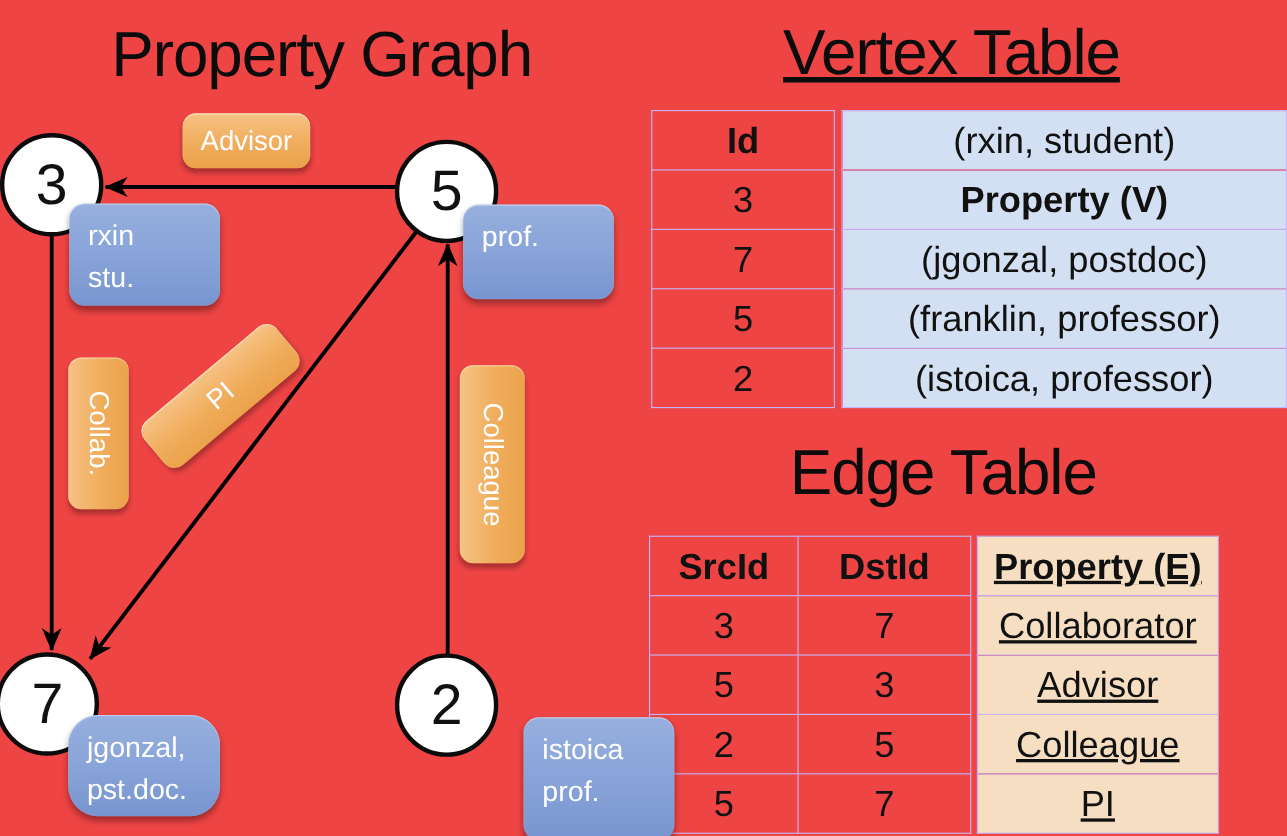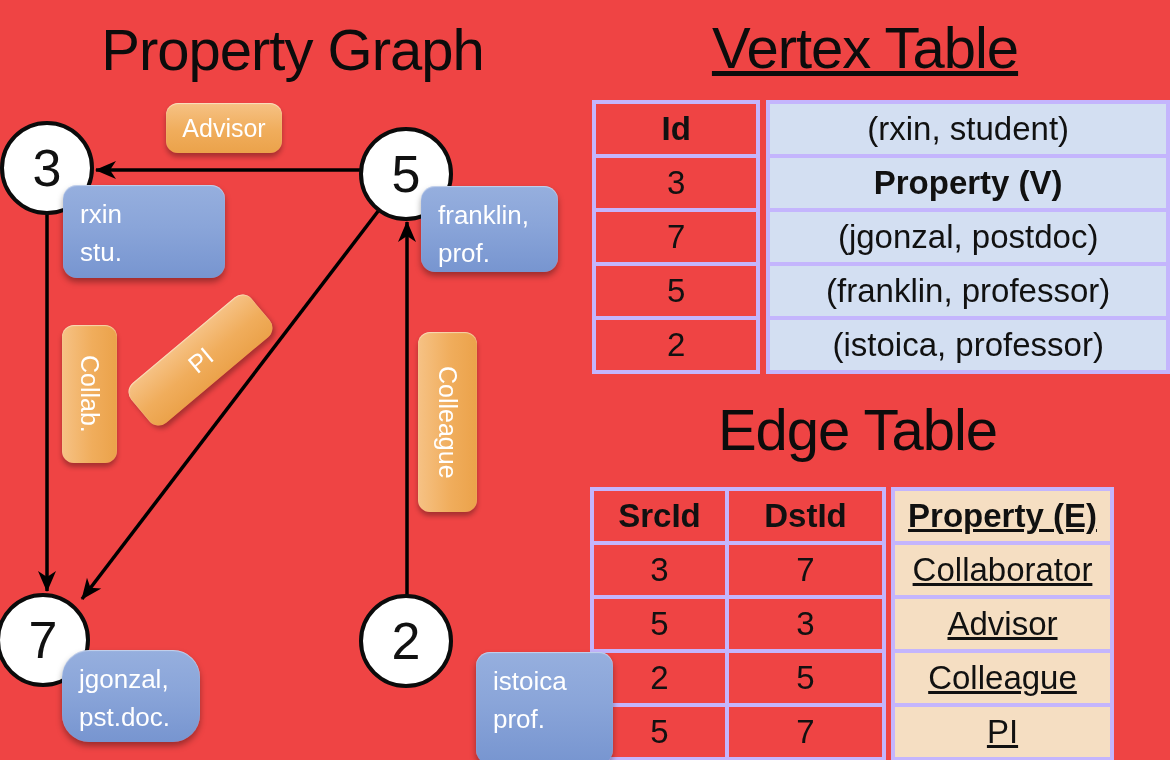--- a/index.html
+++ b/index.html
@@ -21,42 +21,42 @@
   #node-3{left:0px;top:121px;}
   #node-5{left:359px;top:127px;}
   #node-7{left:-4px;top:593px;}
   #node-2{left:359px;top:594px;}
 
   .vbox{position:absolute;z-index:4;border-radius:14px;color:#fff;
     background:linear-gradient(180deg,#96afde 0%,#8aa5d9 45%,#7795d0 100%);
     box-shadow:0 4px 6px rgba(0,0,0,.35), inset 0 1px 1px rgba(255,255,255,.45);
     font-size:26px;line-height:38px;padding:10px 6px 6px 17px;box-sizing:border-box;}
   .vbox span{display:block;}
-  #vbox-3{left:63px;top:185px;width:162px;height:93px;}
+  #vbox-3{left:63px;top:185px;width:137px;height:93px;}
   #vbox-5{left:421px;top:186px;width:137px;height:86px;}
   #vbox-7{left:62px;top:650px;width:138px;height:92px;border-radius:27px;}
   #vbox-2{left:440px;top:652px;width:137px;height:112px;margin-left:36px;}
 
   .elabel{position:absolute;z-index:2;border-radius:12px;color:#fff;
     background:linear-gradient(180deg,#f6c285 0%,#f0ad5c 55%,#eba24a 100%);
     box-shadow:0 4px 5px rgba(0,0,0,.3), inset 0 1px 1px rgba(255,255,255,.5);
     display:flex;align-items:center;justify-content:center;font-size:25px;}
   #label-advisor{left:166px;top:103px;width:116px;height:50px;}
   #label-collab{left:62px;top:325px;width:55px;height:138px;
     writing-mode:vertical-rl;background:linear-gradient(90deg,#f6c285 0%,#f0ad5c 55%,#eba24a 100%);}
   #label-colleague{left:418px;top:332px;width:59px;height:180px;
     writing-mode:vertical-rl;background:linear-gradient(90deg,#f6c285 0%,#f0ad5c 55%,#eba24a 100%);}
   #label-pi{left:122px;top:334px;width:157px;height:52px;transform:rotate(-40deg);}
 
   
   .tbl-wrap{position:absolute;display:flex;}
   #vertex-table{left:592px;top:100px;gap:6px;}
   #edge-table{left:590px;top:487px;gap:5px;}
   table{border-collapse:collapse;table-layout:fixed;}
-  th,td{border:4px solid #c4b5fd;height:54px;box-sizing:border-box;text-align:center;
+  th,td{border:1px solid #c4b5fd;height:54px;box-sizing:border-box;text-align:center;
     padding:0;overflow:hidden;white-space:nowrap;}
   th{font-size:33px;font-weight:bold;}
   td{font-size:33px;font-weight:300;}
   .prop-v{background:#d3dff2;}
   .prop-e{background:#f5dec2;text-decoration:underline;}
   .w-id{width:167px;}
   .w-propv{width:406px;}
   .w-src{width:135px;}
   .w-dst{width:157px;}
   .w-prope{width:219px;}
@@ -91,21 +91,20 @@
   </div>
   <div class="node" id="node-2">
     <span>2</span>
   </div>
 
   <div class="vbox" id="vbox-3">
     <span>rxin</span>
     <span>stu.</span>
   </div>
   <div class="vbox" id="vbox-5">
-    <span>franklin,</span>
     <span>prof.</span>
   </div>
   <div class="vbox" id="vbox-7">
     <span>jgonzal,</span>
     <span>pst.doc.</span>
   </div>
   <div class="vbox" id="vbox-2">
     <span>istoica</span>
     <span>prof.</span>
   </div>

